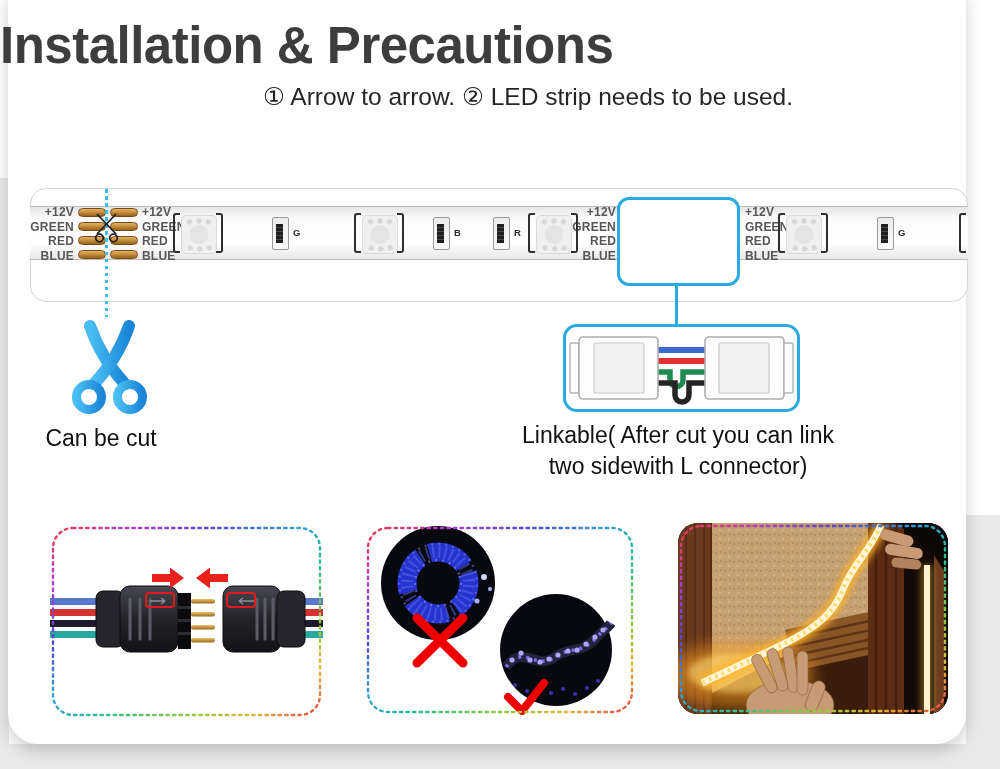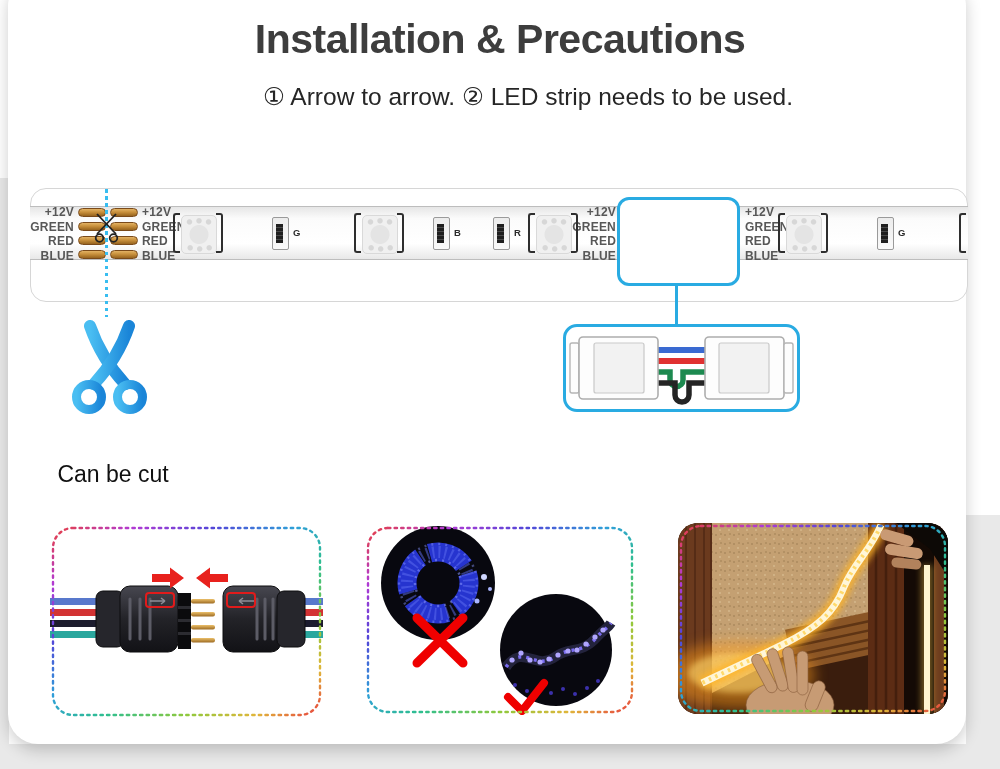--- a/index.html
+++ b/index.html
@@ -1,21 +1,21 @@
 <!DOCTYPE html>
 <html><head>
 <meta charset="utf-8">
 <style>
   html,body{margin:0;padding:0;background:#fff;}
   .page{position:relative;width:1000px;height:769px;overflow:hidden;background:#ffffff;
         font-family:"Liberation Sans","DejaVu Sans",sans-serif;}
   .gray{position:absolute;background:#e9e9e9;}
   .card{position:absolute;left:8px;top:-24px;width:958px;height:768px;background:#fff;
         border-radius:30px;box-shadow:0 6px 16px rgba(0,0,0,.20);}
-  .title{position:absolute;left:0;top:16px;width:1000px;text-align:center;font-size:41px;
+  .title{position:absolute;left:0;top:16px;width:1000px;text-align:left;font-size:51px;
          font-weight:bold;letter-spacing:-.5px;color:#3d3d3d;}
   .sub{position:absolute;left:0;width:1000px;text-align:center;font-size:24.5px;color:#262626;}
   
   .strip-panel{position:absolute;left:30px;top:188px;width:938px;height:114px;background:#fff;
                border:1.5px solid #d6d6d6;border-radius:16px;box-sizing:border-box;}
   .strip-band{position:absolute;top:206px;height:54px;box-sizing:border-box;
               background:linear-gradient(to bottom,#e6e6e6,#fbfbfb 22%,#ffffff 70%,#e8e8e8);
               border-top:1.5px solid #bdbdbd;border-bottom:1.5px solid #bdbdbd;}
   .pad{position:absolute;width:28px;height:9px;border-radius:5px;box-sizing:border-box;
        background:linear-gradient(to bottom,#e2b264,#c8903c 45%,#96631e);border:1px solid #7a4a1a;}
@@ -178,21 +178,23 @@
       <linearGradient id="scg" x1="0" y1="0" x2="1" y2="0">
         <stop offset="0" stop-color="#4abef2"></stop>
           <stop offset="1" stop-color="#1a85d8"></stop>
       </linearGradient>
     </defs>
     <path d="M24 6 Q35 38 59 64" stroke="url(#scg)" stroke-width="12" fill="none" stroke-linecap="round"></path>
     <path d="M63 6 Q52 38 28 64" stroke="url(#scg)" stroke-width="12" fill="none" stroke-linecap="round"></path>
     <circle cx="23" cy="77" r="12.5" fill="none" stroke="url(#scg)" stroke-width="9"></circle>
     <circle cx="64" cy="77" r="12.5" fill="none" stroke="url(#scg)" stroke-width="9"></circle>
   </svg>
-  <div class="caption" style="left:28px;top:423px;width:170px;margin-top:36px;">Can be cut</div>
+  <div class="caption" style="left:16px;top:423px;width:170px;">Can be cut</div>
+  <div class="caption" style="left:458px;top:420px;width:440px;">Linkable( After cut you can link</div>
+  <div class="caption" style="left:458px;top:451px;width:440px;">two sidewith L connector)</div>
 
   <div class="panel" style="left:50px;top:525px;width:273px;height:193px;">
     <svg class="pcontent" width="273" height="193" viewBox="0 0 273 193">
       <defs>
         <linearGradient id="bodyg" x1="0" y1="0" x2="0" y2="1">
           <stop offset="0" stop-color="#474750"></stop>
             <stop offset="0.5" stop-color="#232328"></stop>
             <stop offset="1" stop-color="#121216"></stop>
         </linearGradient>
         <linearGradient id="goldg" x1="0" y1="0" x2="0" y2="1">

